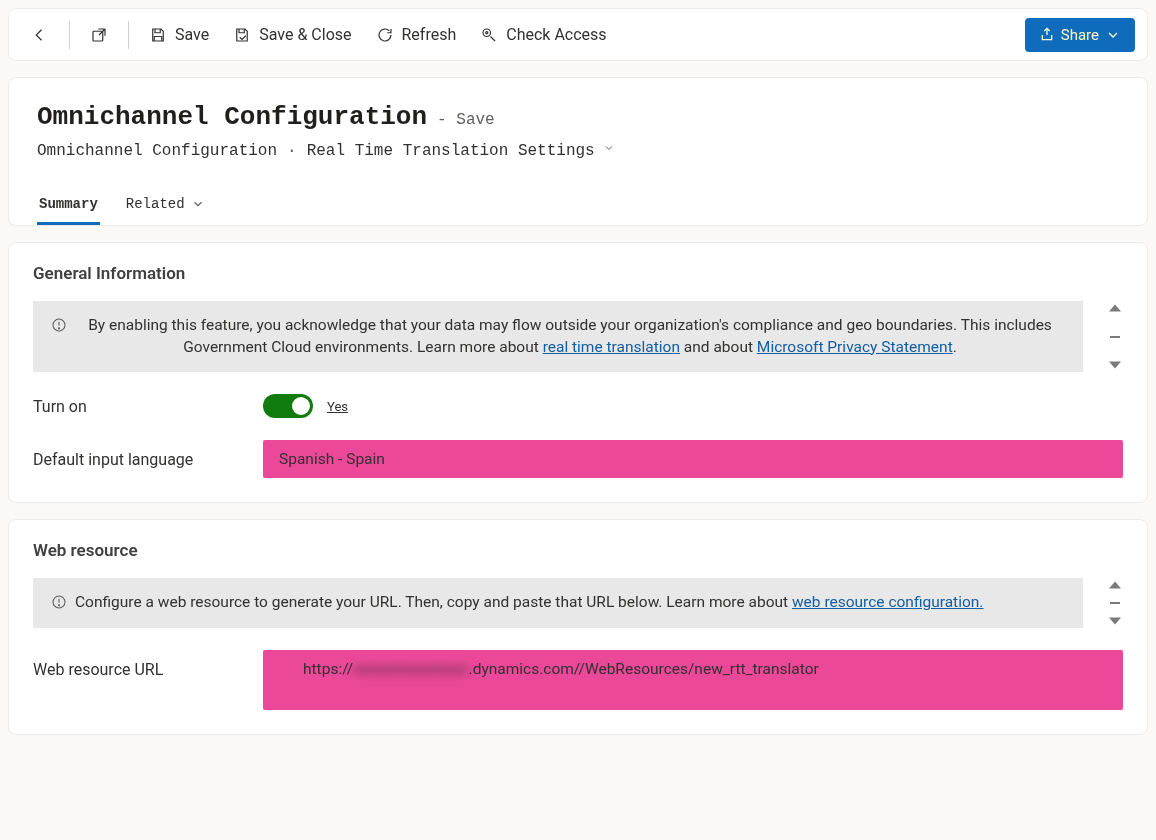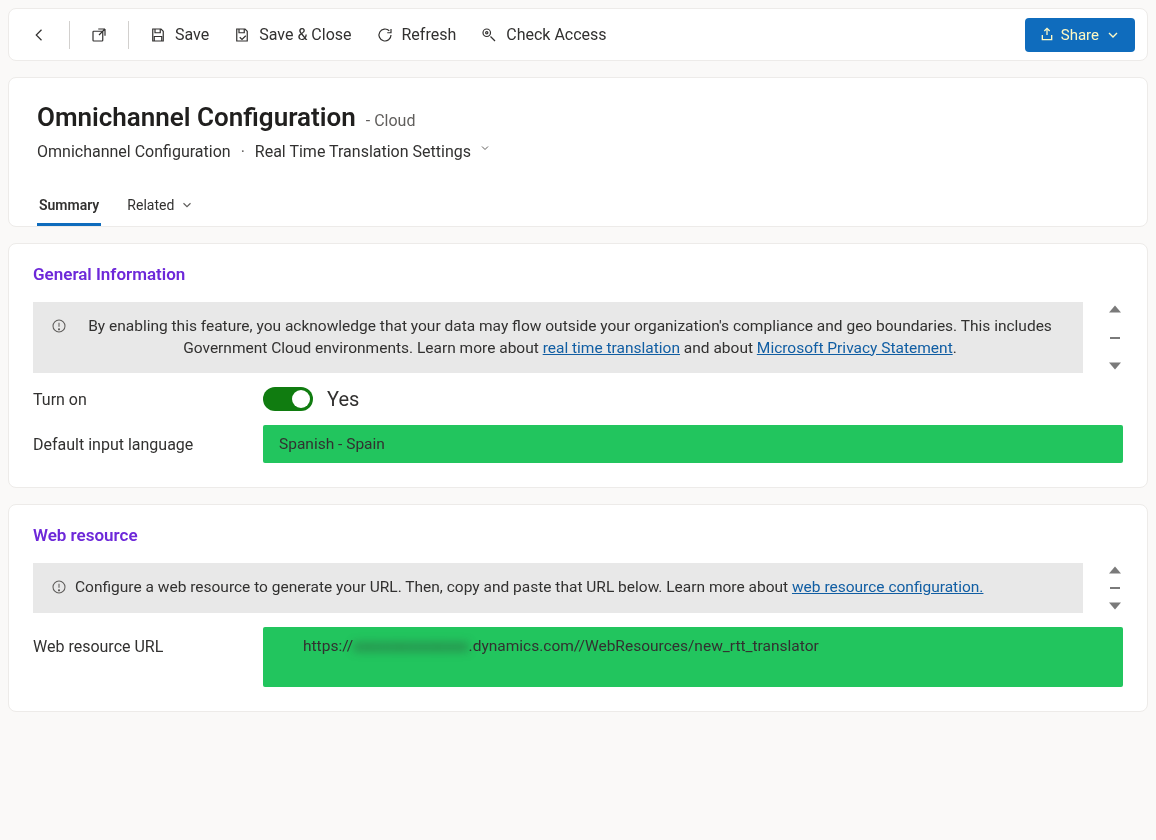--- a/index.html
+++ b/index.html
@@ -69,20 +69,21 @@
     font-family: inherit;
   }
   .share-btn svg {
     width: 16px;
     height: 16px;
   }
 
   
   .header {
     padding: 24px 28px 0 28px;
+    font-family: Liberation Mono, monospace;
   }
   .title-row {
     display: flex;
     align-items: baseline;
     gap: 10px;
   }
   .title {
     font-size: 26px;
     font-weight: 600;
     color: #201f1e;
@@ -132,21 +133,21 @@
     color: #605e5c;
   }
 
   
   .section {
     padding: 20px 24px 24px 24px;
   }
   .section-title {
     font-size: 17px;
     font-weight: 600;
-    color: #6d28d9;
+    color: #404040;
     margin-bottom: 18px;
   }
 
   .info-wrap {
     position: relative;
     display: flex;
     gap: 24px;
     justify-content: flex-end;
   }
   .info-banner {
@@ -186,21 +187,21 @@
   }
   .scroll-arrows .dash {
     width: 10px;
     height: 2px;
     background: #7a7a7a;
   }
 
   .form-row {
     display: flex;
     align-items: center;
-    margin-top: 14px;
+    margin-top: 22px;
   }
   .form-label {
     width: 230px;
     font-size: 16px;
     color: #323130;
   }
   .toggle {
     width: 50px;
     height: 24px;
     background: #107c10;
@@ -212,25 +213,26 @@
     width: 18px;
     height: 18px;
     background: #fff;
     border-radius: 50%;
     position: absolute;
     top: 3px;
     right: 3px;
   }
   .toggle-text {
     margin-left: 14px;
-    font-size: 20px;
+    font-size: 13px;
+    text-decoration: underline;
   }
   .input-box {
     flex: 1;
-    background: #22c55e;
+    background: #ec4899;
     padding: 10px 16px;
     font-size: 15.5px;
     color: #323130;
     border: none;
     border-radius: 2px;
   }
   .blur {
     filter: blur(5px);
     user-select: none;
   }
@@ -294,21 +296,21 @@
     <svg viewBox="0 0 24 24" fill="none" stroke="currentColor" stroke-width="2">
       <path d="M6 9l6 6 6-6"></path>
     </svg>
   </button>
 </div>
 
 <div class="card">
   <div class="header">
     <div class="title-row">
       <h1 class="title">Omnichannel Configuration</h1>
-      <span class="saved">- Cloud</span>
+      <span class="saved">- Save</span>
     </div>
     <div class="breadcrumb">
       <span>Omnichannel Configuration</span>
       <span class="dot">·</span>
       <span style="display:inline-flex;align-items:flex-start;gap:8px;cursor:pointer;">
         <span>Real Time Translation Settings</span>
         <svg class="chev" viewBox="0 0 24 24" fill="none" stroke="currentColor" stroke-width="2">
             <path d="M6 9l6 6 6-6"></path>
           </svg>
       </span>

